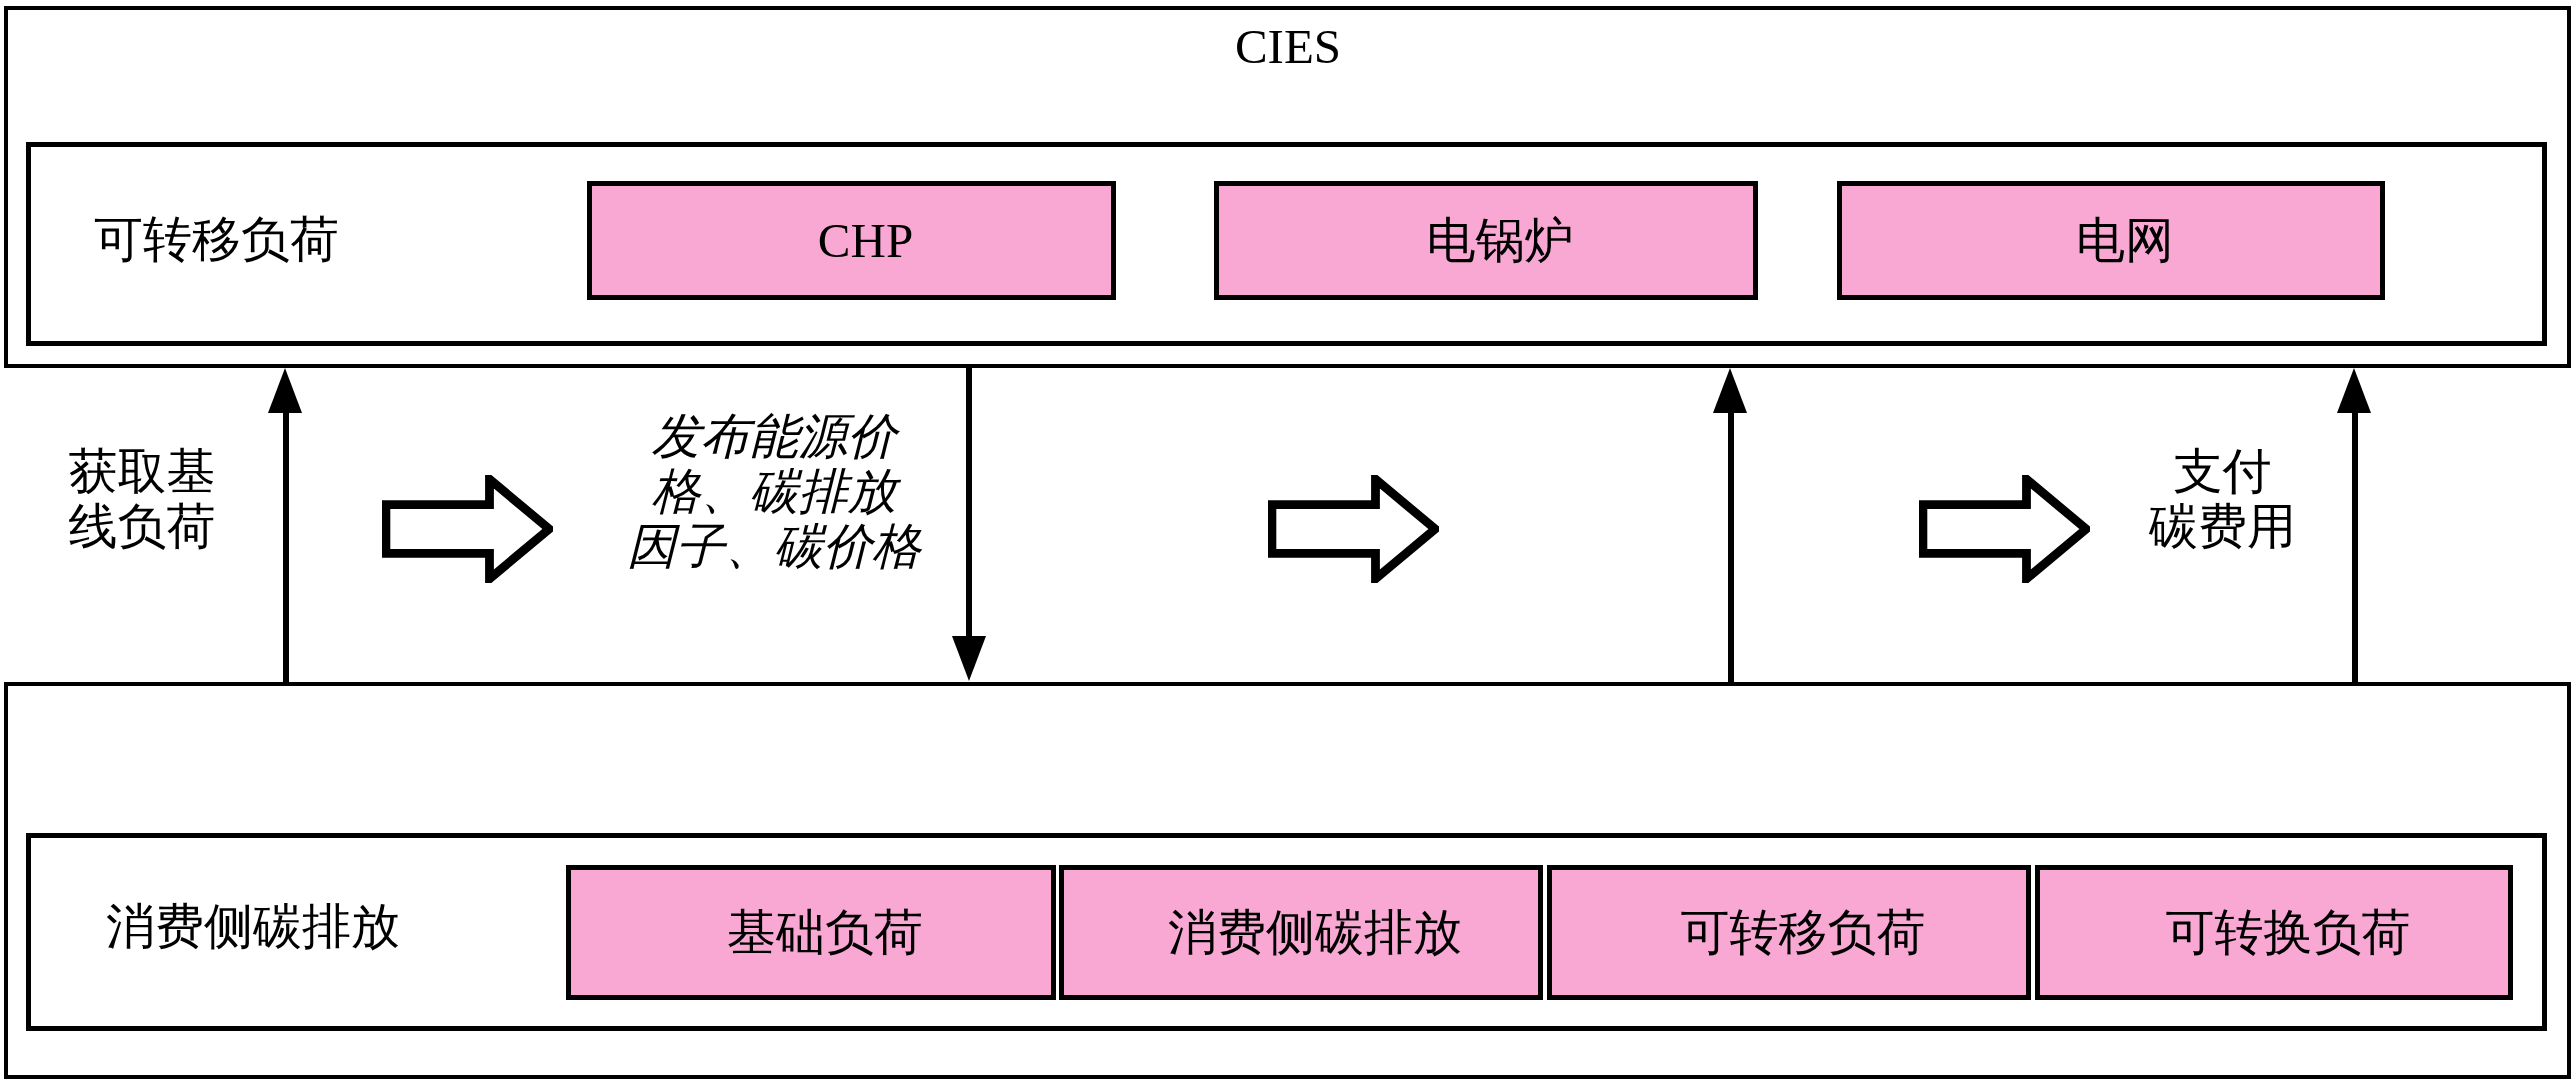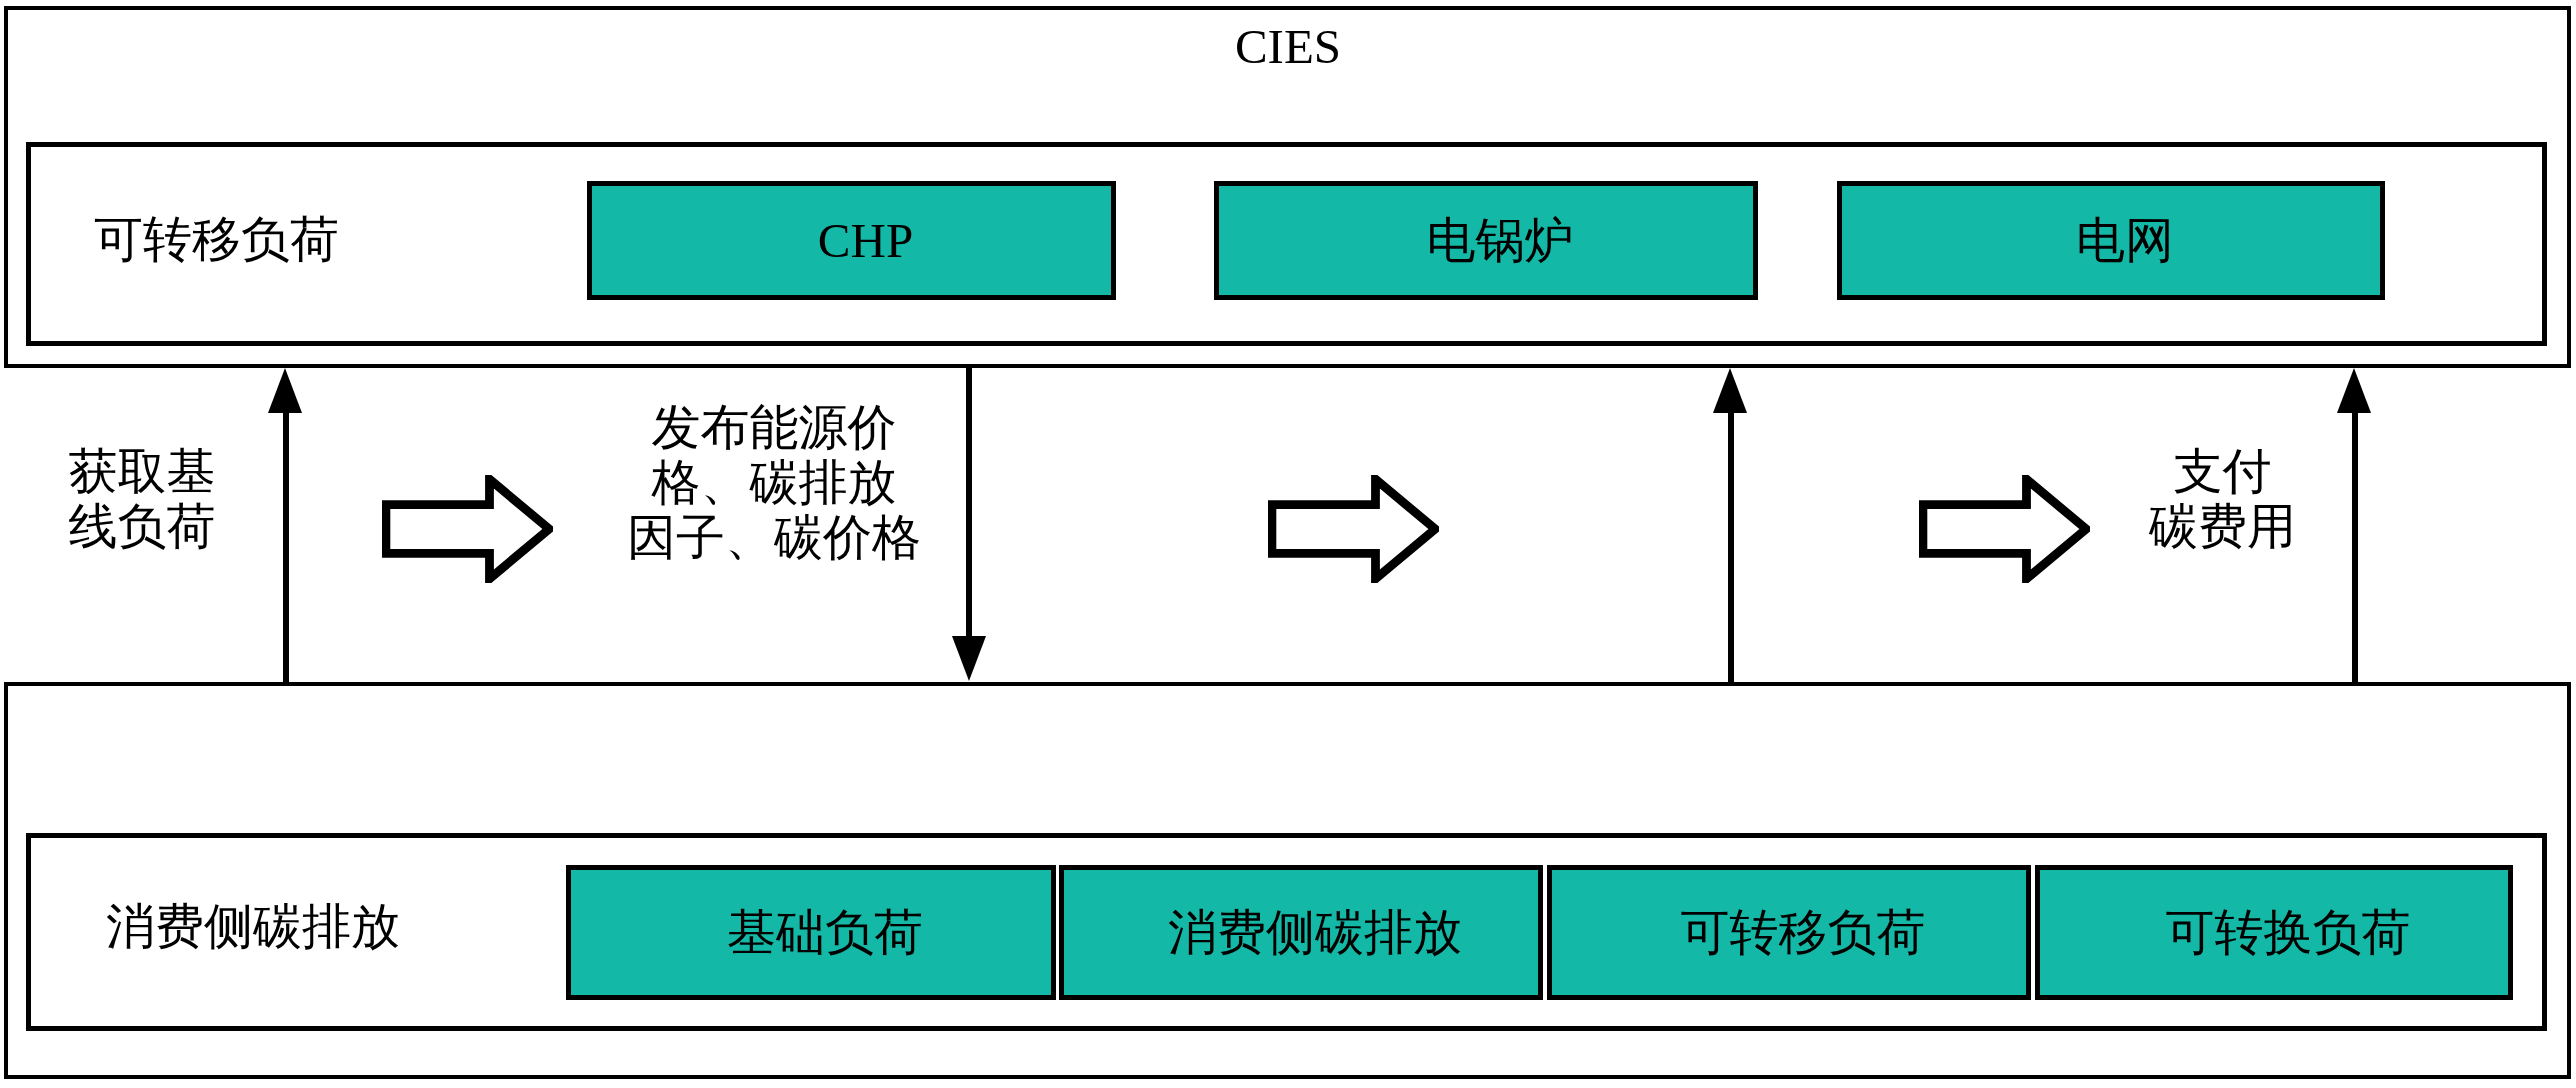--- a/index.html
+++ b/index.html
@@ -29,21 +29,21 @@
   .inner-panel {
     position: absolute;
     border: 5.9px solid #000;
     box-sizing: border-box;
     background: #fff;
   }
   .unit-box {
     position: absolute;
     border: 5.9px solid #000;
     box-sizing: border-box;
-    background: #14b8a6;
+    background: #f9a8d4;
     display: flex;
     align-items: center;
     justify-content: center;
     padding-left: 28px;
   }
 
   
   .panel-title {
     position: absolute;
     text-align: center;
@@ -130,21 +130,21 @@
   <div class="arrowhead-up" style="left:268px; top:368px;"></div>
   <div class="flow-label" style="left:19.6px; top:445px; width:245px;">获取基
 线负荷</div>
 
   <div class="block-arrow" style="left:382px; top:475px; width:171px; height:108px;">
     <svg width="171" height="108" viewBox="0 0 175 110">
       <polygon points="4,30 110,30 110,4 171,55 110,106 110,80 4,80" fill="#ffffff" stroke="#000000" stroke-width="9" stroke-linejoin="miter"></polygon>
     </svg>
   </div>
 
-  <div class="flow-label" style="left:578px; top:401px; width:392px;">发布能源价
+  <div class="flow-label" style="left:578px; top:410px; width:392px;font-style:italic;">发布能源价
 格、碳排放
 因子、碳价格</div>
   <div class="vline" style="left:966px; top:368px; width:5.9px; height:272px;"></div>
   <div class="arrowhead-down" style="left:952px; top:636px;"></div>
 
   <div class="block-arrow" style="left:1268px; top:475px; width:171px; height:108px;">
     <svg width="171" height="108" viewBox="0 0 175 110">
       <polygon points="4,30 110,30 110,4 171,55 110,106 110,80 4,80" fill="#ffffff" stroke="#000000" stroke-width="9" stroke-linejoin="miter"></polygon>
     </svg>
   </div>

